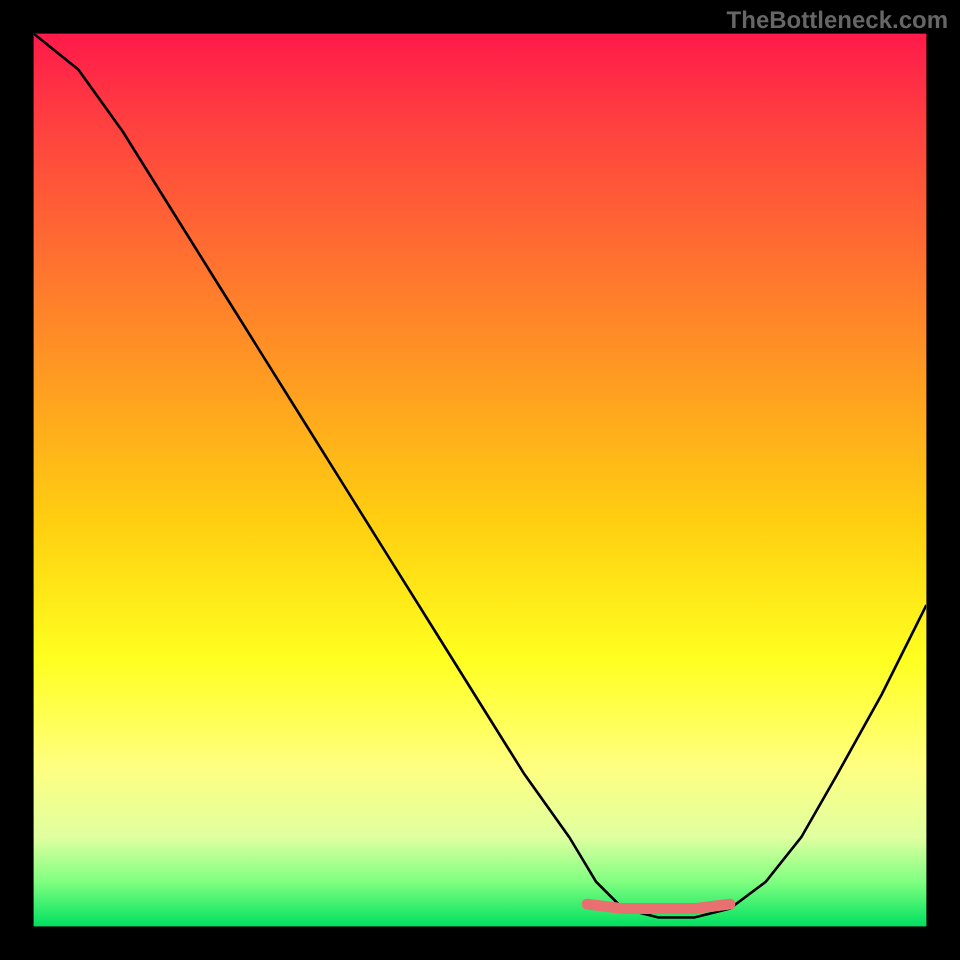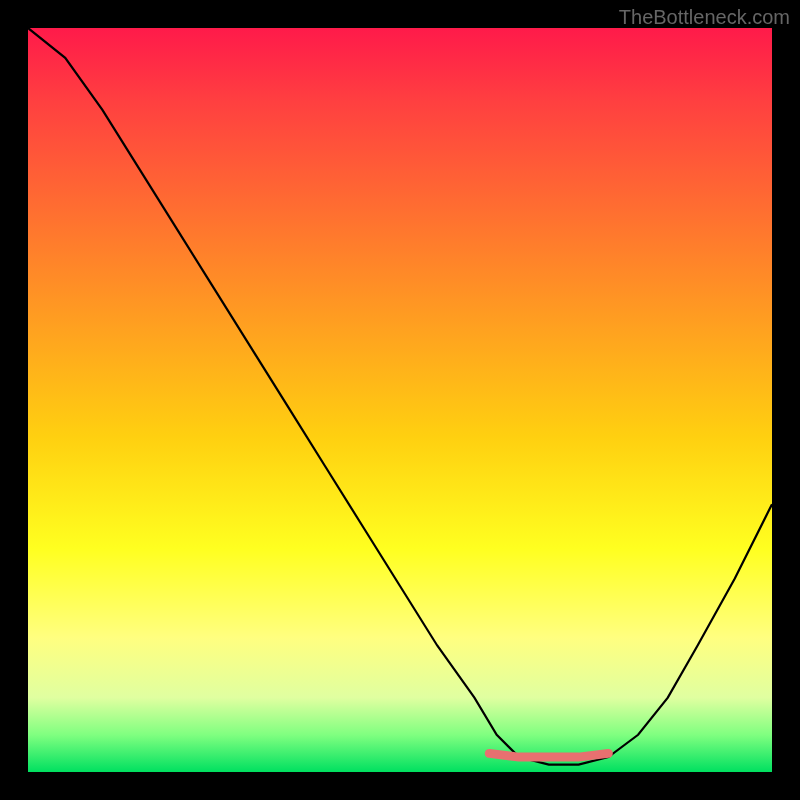--- a/index.html
+++ b/index.html
@@ -10,21 +10,21 @@
     background: #000;
     position: relative;
     font-family: Arial, sans-serif;
   }
   .watermark {
     position: absolute;
     top: 6px;
     right: 10px;
     color: #666;
     font-size: 20px;
-    font-weight: normal;
+    font-weight: bold;
     z-index: 10;
   }
   .plot-area {
     position: absolute;
     left: 28px;
     top: 28px;
     width: 744px;
     height: 744px;
   }
   .gradient-bg {

